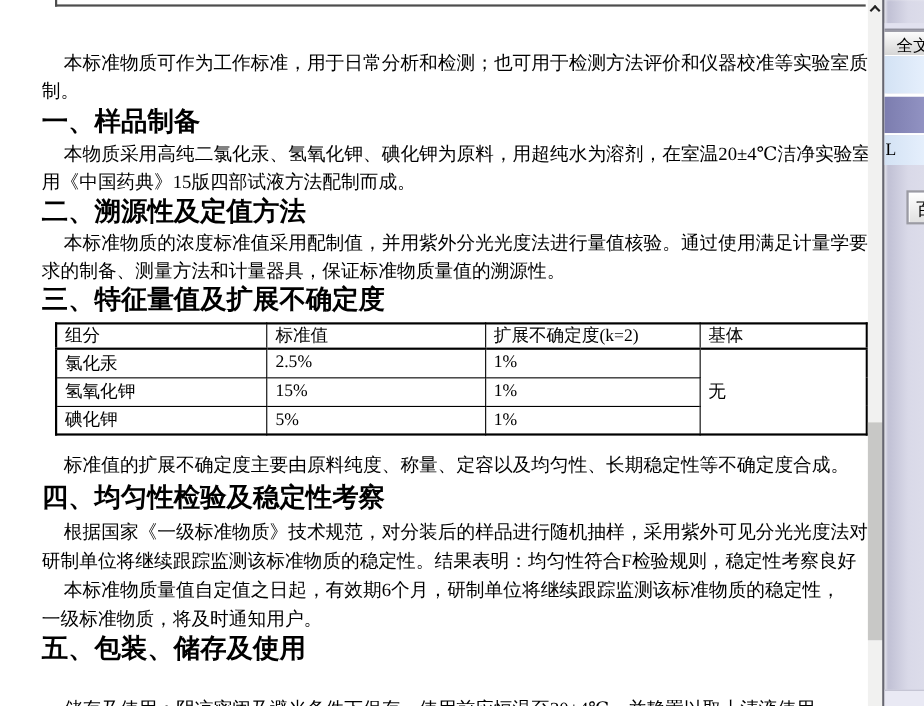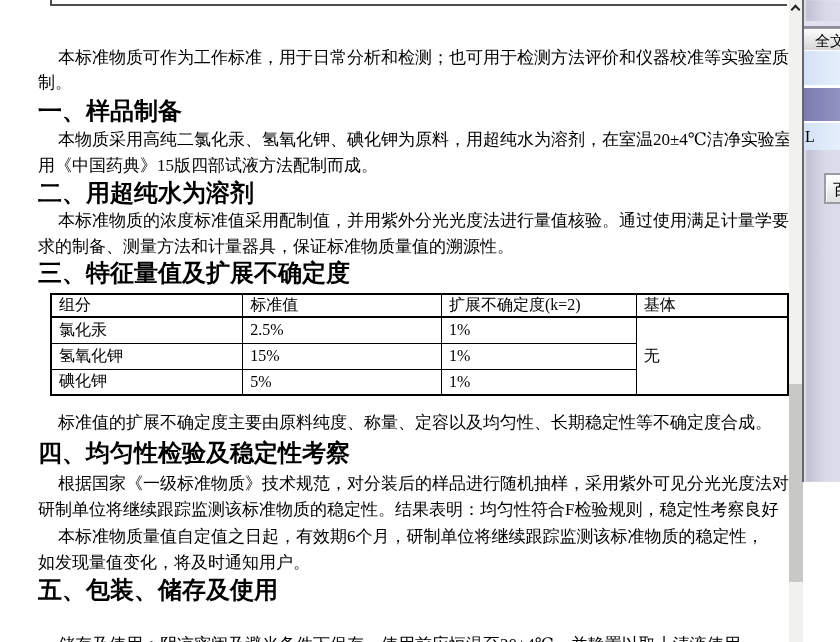--- a/index.html
+++ b/index.html
@@ -31,21 +31,21 @@
   
   .vscroll{ position:absolute; left:789px; top:0; width:14px; height:642px; background:#f1f1f0; }
   .scroll-up{ position:absolute; left:0; top:0; width:14px; height:17px; background:#f1f1f0; cursor:pointer; }
   .chevron-up{
     position:absolute; left:3px; top:6px; width:7px; height:7px;
     border-left:2px solid #222; border-top:2px solid #222; transform:rotate(45deg);
   }
   .thumb{ position:absolute; left:0; top:384px; width:14px; height:198px; background:#c8c8c6; }
   
   .panel{
-    position:absolute; left:802px; top:0; width:38px; height:482px; overflow:hidden;
+    position:absolute; left:802px; top:0; width:38px; height:642px; overflow:hidden;
     background:linear-gradient(to right,#bcbcd1 0,#d9d9e8 60%,#dcdcea 100%);
     border-left:2px solid #666671;
     box-shadow:inset 2px 0 2px rgba(255,255,255,.55);
   }
   .panel .row{ position:absolute; left:0; right:0; }
   .p-strip-light{ top:21px; height:5px; background:#e1e1ef; }
   .p-divider{ top:26px; height:2px; background:#8f8f9c; }
   .p-btn-full{
     top:28px; height:23px; background:linear-gradient(#fcfcfc,#d6d6d6);
     border-top:1px solid #9a9aa4; border-bottom:1px solid #fff;
@@ -74,21 +74,21 @@
 <div class="screen">
 
   <div class="doc">
     <div class="textbox-corner"></div>
 
     <p class="line body-indent" style="top:48px">本标准物质可作为工作标准，用于日常分析和检测；也可用于检测方法评价和仪器校准等实验室质量控</p>
     <p class="line body-cont" style="top:73px">制。</p>
     <p class="line heading" style="top:99px">一、样品制备</p>
     <p class="line body-indent" style="top:130px">本物质采用高纯二氯化汞、氢氧化钾、碘化钾为原料，用超纯水为溶剂，在室温20±4℃洁净实验室内采</p>
     <p class="line body-cont" style="top:156px">用《中国药典》15版四部试液方法配制而成。</p>
-    <p class="line heading" style="top:181px">二、用超纯水为溶剂</p>
+    <p class="line heading" style="top:181px">二、溯源性及定值方法</p>
     <p class="line body-indent" style="top:211px">本标准物质的浓度标准值采用配制值，并用紫外分光光度法进行量值核验。通过使用满足计量学要</p>
     <p class="line heading" style="top:261px">三、特征量值及扩展不确定度</p>
     <p class="line body-cont" style="top:237px">求的制备、测量方法和计量器具，保证标准物质量值的溯源性。</p>
 
     <table class="tbl">
       <colgroup>
         <col style="width:203px">
           <col style="width:209px">
           <col style="width:205px">
           <col style="width:160px">
@@ -119,21 +119,21 @@
           <td class="c">1%</td>
         </tr>
       </tbody>
     </table>
 
     <p class="line body-indent" style="top:413px">标准值的扩展不确定度主要由原料纯度、称量、定容以及均匀性、长期稳定性等不确定度合成。</p>
     <p class="line heading" style="top:441px">四、均匀性检验及稳定性考察</p>
     <p class="line body-indent" style="top:474px">根据国家《一级标准物质》技术规范，对分装后的样品进行随机抽样，采用紫外可见分光光度法对标</p>
     <p class="line body-cont" style="top:500px">研制单位将继续跟踪监测该标准物质的稳定性。结果表明：均匀性符合F检验规则，稳定性考察良好</p>
     <p class="line body-indent" style="top:527px">本标准物质量值自定值之日起，有效期6个月，研制单位将继续跟踪监测该标准物质的稳定性，</p>
-    <p class="line body-cont" style="top:553px">如发现量值变化，将及时通知用户。</p>
+    <p class="line body-cont" style="top:553px">一级标准物质，将及时通知用户。</p>
     <p class="line heading" style="top:578px">五、包装、储存及使用</p>
     <p class="line body-indent" style="top:635px">储存及使用：阴凉密闭及避光条件下保存。使用前应恒温至20±4℃，并静置以取上清液使用</p>
   </div>
 
   <div class="vscroll">
     <div class="scroll-up">
       <span class="chevron-up"></span>
     </div>
     <div class="thumb"></div>
   </div>

